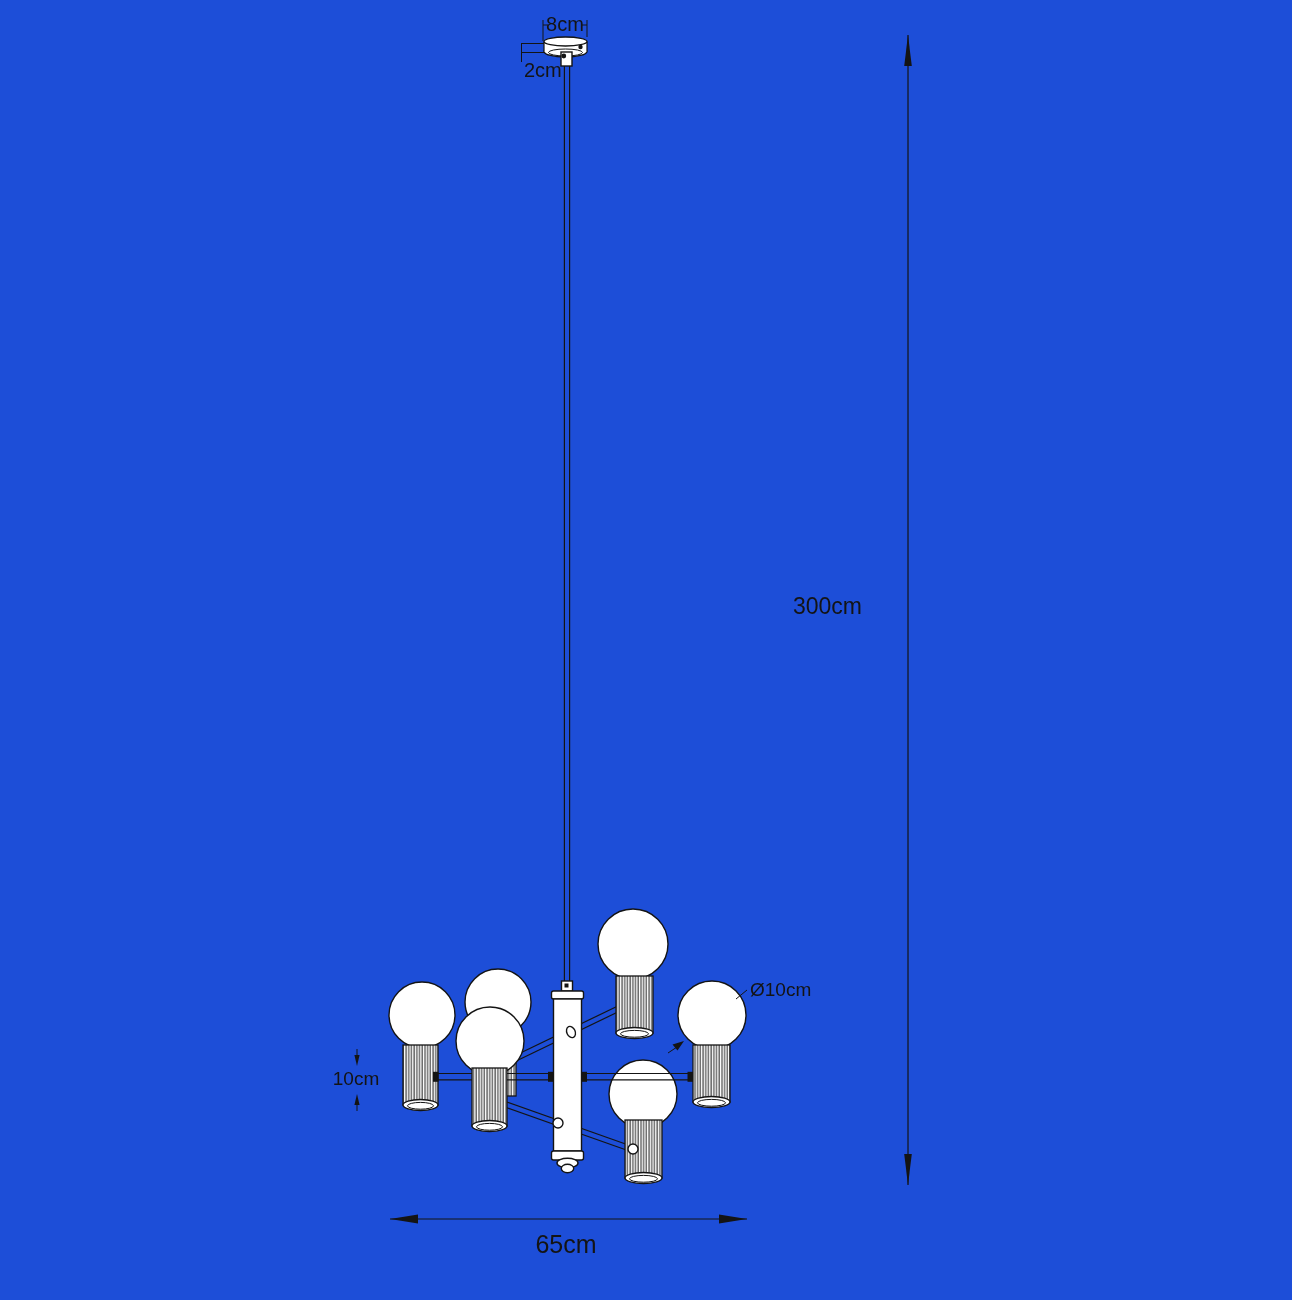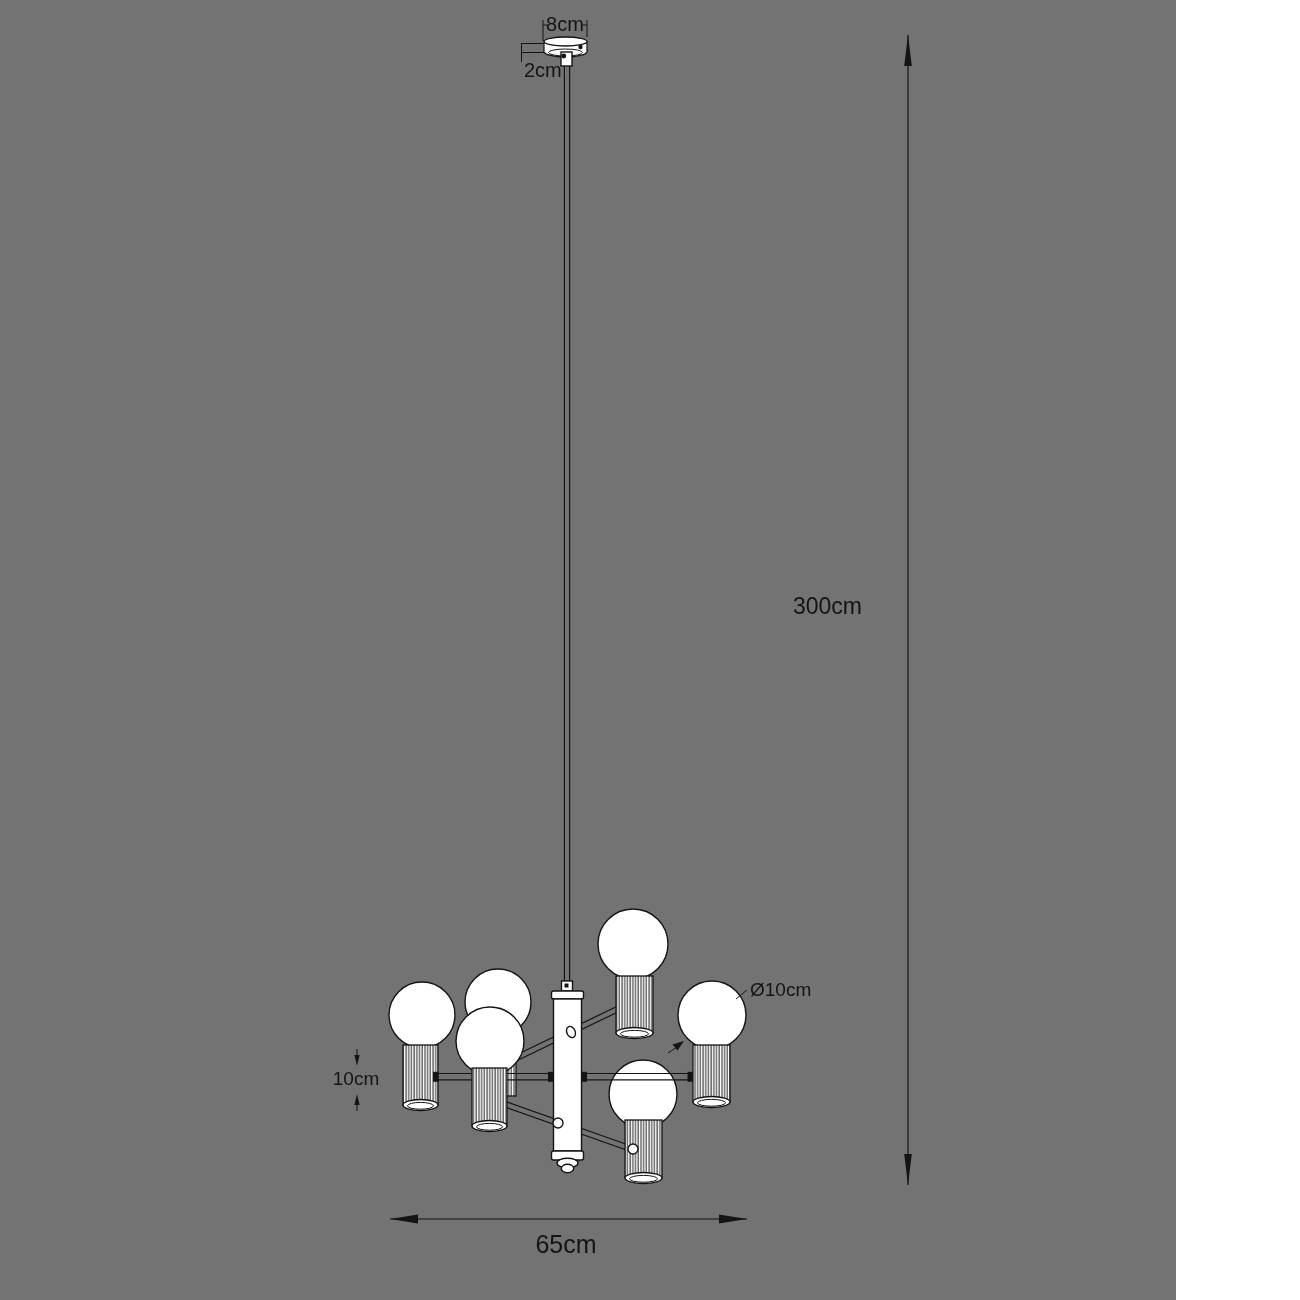--- a/index.html
+++ b/index.html
@@ -1,16 +1,16 @@
 <!DOCTYPE html>
 <html><head>
 <meta charset="utf-8">
 <style>
   html,body{margin:0;padding:0;background:#ffffff;}
-  .canvas{position:relative;width:1176px;height:1300px;background:#737373;overflow:hidden;text-decoration:underline;}
+  .canvas{position:relative;width:1292px;height:1300px;background:#1d4ed8;overflow:hidden;text-decoration:underline;}
   svg{display:block;}
   text{font-family:"Liberation Sans","DejaVu Sans",sans-serif;fill:#141414;}
   .ln{stroke:#141414;stroke-width:1.2;fill:none;}
   .thin{stroke:#141414;stroke-width:1;fill:none;}
   .outline{stroke:#141414;stroke-width:1.4;fill:#ffffff;}
   .fillblk{fill:#141414;stroke:none;}
   .arm{stroke:#141414;stroke-width:1.2;fill:none;}
 </style>
 </head>
 <body>

